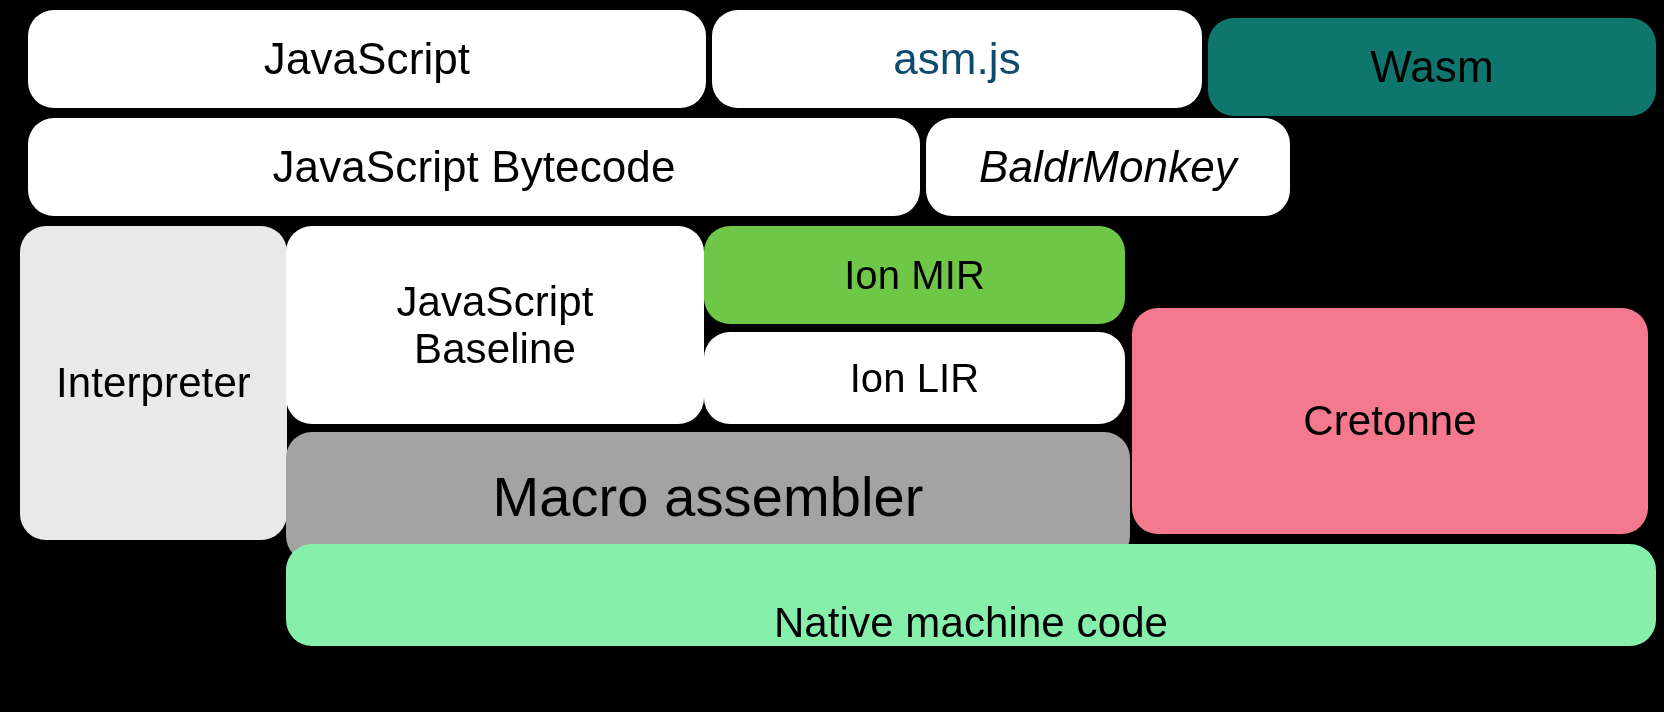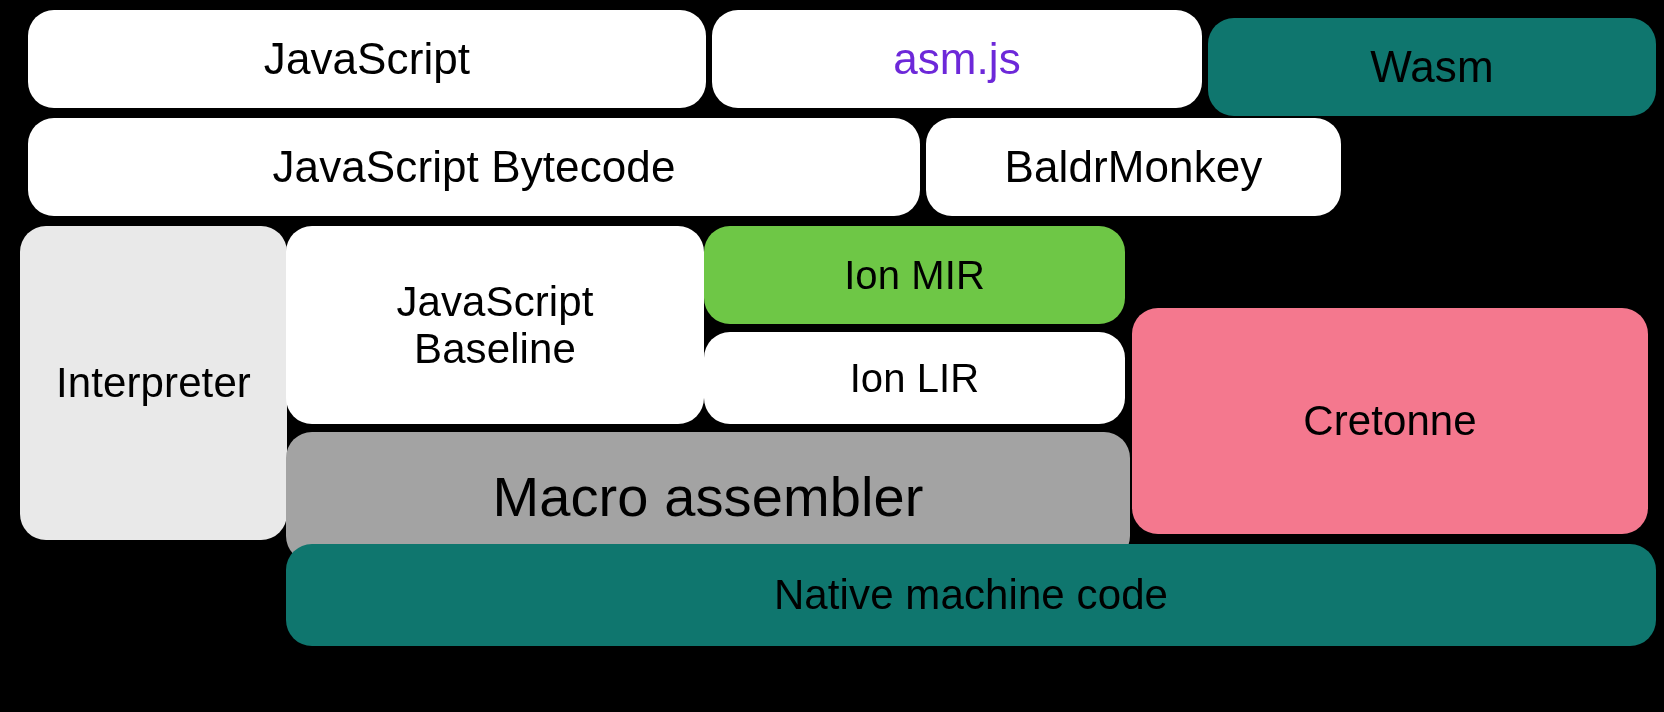--- a/index.html
+++ b/index.html
@@ -34,25 +34,25 @@
   .node.gray   { background: #e9e9e9; }
   .node.green  { background: #6ec746; }
   .node.pink   { background: #f4788e; }
   .label { display: block; }
 </style>
 </head>
 <body>
 
 <div id="stage" style="background: rgb(0, 0, 0);">
     <div class="node white" style="left: 20px; top: 10px; width: 678px; height: 98px; font-size: 44px; background: rgb(255, 255, 255); color: rgb(0, 0, 0);"><span class="label">JavaScript</span></div>
-    <div class="node white" style="left: 704px; top: 10px; width: 490px; height: 98px; font-size: 44px; background: rgb(255, 255, 255); color: #6d28d9;"><span class="label">asm.js</span></div>
+    <div class="node white" style="left: 704px; top: 10px; width: 490px; height: 98px; font-size: 44px; background: rgb(255, 255, 255); color: #0c4a6e;"><span class="label">asm.js</span></div>
     <div class="node white" style="left: 1200px; top: 18px; width: 448px; height: 98px; font-size: 44px; background: #0f766e; color: rgb(0, 0, 0);"><span class="label">Wasm</span></div>
     <div class="node white" style="left: 20px; top: 118px; width: 892px; height: 98px; font-size: 44px; background: rgb(255, 255, 255); color: rgb(0, 0, 0);"><span class="label">JavaScript Bytecode</span></div>
-    <div class="node white" style="left: 918px; top: 118px; width: 415px; height: 98px; font-size: 44px; background: rgb(255, 255, 255); color: rgb(0, 0, 0);"><span class="label">BaldrMonkey</span></div>
+    <div class="node white" style="left: 918px; top: 118px; width: 364px; height: 98px; font-size: 44px; background: rgb(255, 255, 255); color: rgb(0, 0, 0); font-style: italic;"><span class="label">BaldrMonkey</span></div>
     <div class="node gray" style="left: 20px; top: 226px; width: 267px; height: 314px; font-size: 42px; background: rgb(233, 233, 233); color: rgb(0, 0, 0);"><span class="label">Interpreter</span></div>
     <div class="node white" style="left: 278px; top: 226px; width: 418px; height: 198px; font-size: 42px; background: rgb(255, 255, 255); color: rgb(0, 0, 0);"><span class="label">JavaScript
 Baseline</span></div>
     <div class="node green" style="left: 704px; top: 226px; width: 421px; height: 98px; font-size: 40px; background: rgb(110, 199, 70); color: rgb(0, 0, 0);"><span class="label">Ion MIR</span></div>
     <div class="node green" style="left: 704px; top: 332px; width: 421px; height: 92px; font-size: 40px; background: #ffffff; color: rgb(0, 0, 0);"><span class="label">Ion LIR</span></div>
     <div class="node pink" style="left: 1132px; top: 308px; width: 516px; height: 226px; font-size: 42px; background: rgb(244, 120, 142); color: rgb(0, 0, 0);"><span class="label">Cretonne</span></div>
     <div class="node white" style="left: 278px; top: 432px; width: 844px; height: 130px; font-size: 56px; background: #a3a3a3; color: rgb(0, 0, 0);"><span class="label">Macro assembler</span></div>
-    <div class="node white" style="left: 278px; top: 544px; width: 1370px; height: 102px; font-size: 42px; background: #0f766e; color: rgb(0, 0, 0);"><span class="label">Native machine code</span></div>
+    <div class="node white" style="left: 278px; top: 544px; width: 1370px; height: 102px; font-size: 42px; background: #86efac; color: rgb(0, 0, 0); align-items: flex-end;"><span class="label">Native machine code</span></div>
   </div>
 
 </body></html>

